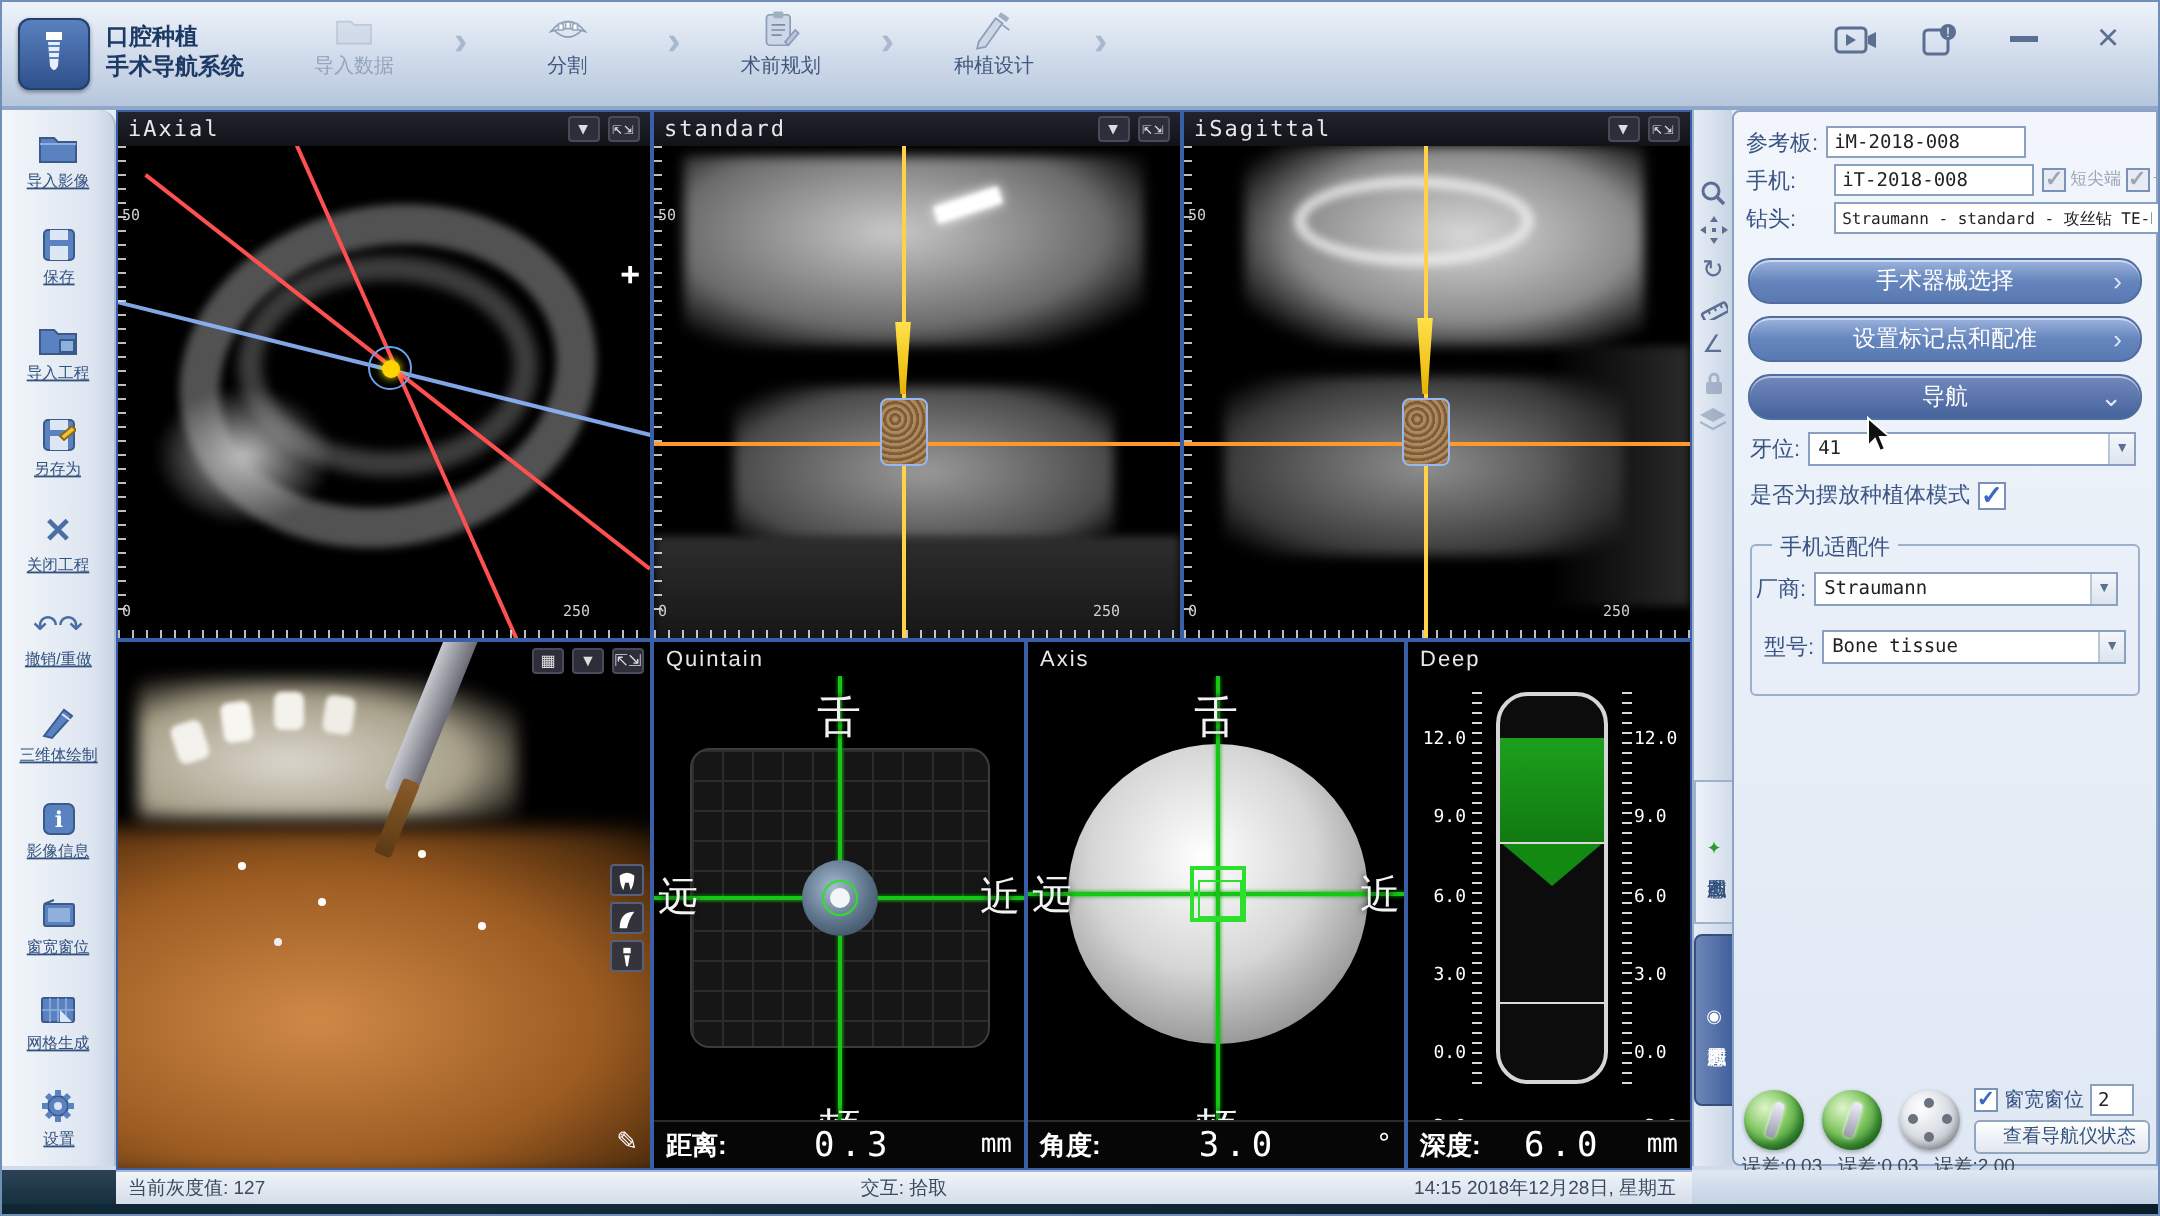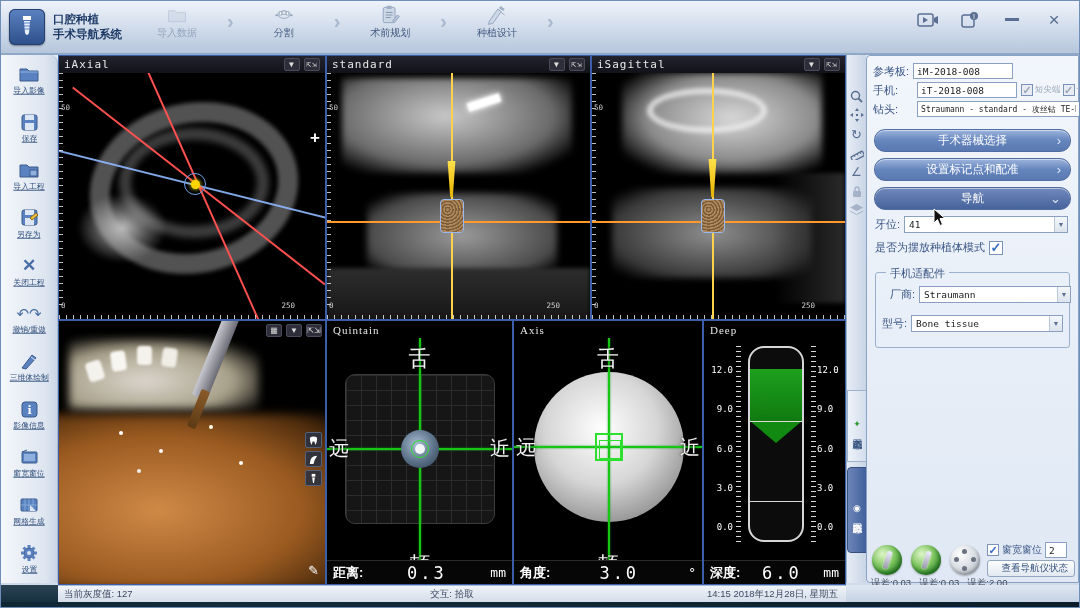--- a/index.html
+++ b/index.html
@@ -38,21 +38,21 @@
     font-size:8px;display:flex;align-items:center;justify-content:center;cursor:pointer;}
   .vp-content{position:absolute;left:0;top:17px;right:0;bottom:0;overflow:hidden;}
   .ruler-v{position:absolute;left:0;top:0;bottom:10px;width:7px;
     background-image:repeating-linear-gradient(to bottom,rgba(255,255,255,.75) 0 1px,transparent 1px 7px);background-size:4px 100%;background-repeat:no-repeat;}
   .ruler-h{position:absolute;left:0;bottom:0;right:0;height:7px;
     background-image:repeating-linear-gradient(to right,rgba(255,255,255,.75) 0 1px,transparent 1px 7px);background-size:100% 4px;background-repeat:no-repeat;background-position:bottom;}
   .rlabel{position:absolute;color:#cfcfcf;font-size:7.5px;font-family:"DejaVu Sans Mono",monospace;}
   .ct-line{position:absolute;}
   .plus-btn{position:absolute;right:5px;top:55px;color:#fff;font-size:17px;font-weight:bold;cursor:pointer;text-shadow:0 0 2px #000;}
   
-  .panel-title{position:absolute;left:6px;top:3px;color:#e8e8e8;font-family:Liberation Serif, serif;font-size:11px;letter-spacing:1px;}
+  .panel-title{position:absolute;left:6px;top:3px;color:#e8e8e8;font-family:Liberation Sans, sans-serif;font-size:11px;letter-spacing:1px;}
   .readout{position:absolute;left:0;right:0;bottom:0;height:24px;background:#060606;border-top:1px solid #2a2a2a;
     display:flex;align-items:center;padding:0 6px;color:#fff;}
   .readout .rl{font-size:13px;font-weight:bold;}
   .readout .rv{flex:1;text-align:center;font-family:"DejaVu Sans Mono",monospace;font-size:17px;letter-spacing:3px;}
   .readout .ru{font-size:13px;font-family:"DejaVu Sans Mono",monospace;}
   .dirlabel{position:absolute;color:#f2f2f2;font-family:"DejaVu Serif",serif;text-shadow:0 0 3px #000;}
   .greenline{position:absolute;background:#17c517;box-shadow:0 0 2px #0a0;}
   
   .gauge{position:absolute;left:44px;top:8px;width:56px;height:196px;border:2px solid #d6d6d6;border-radius:16px;background:#0c0c0c;overflow:hidden;}
   .gauge .gfill{position:absolute;left:0;right:0;top:11%;height:27%;background:linear-gradient(#1da01d,#107a10);}
@@ -575,21 +575,21 @@
         <path d="M1 1 L1 15 L4.5 11.5 L7 17.5 L9.5 16.5 L7 10.5 L12 10.5 z" fill="#111" stroke="#fff" stroke-width="1"></path>
       </svg>
 
     <div class="frow" style="left:8px;top:184px;">
       <span class="flabel">是否为摆放种植体模式</span>
       <span class="chk" style="margin-left:4px;width:14px;height:14px;font-size:13px;">✓</span>
     </div>
 
     <div class="groupbox" style="top:216px;height:76px;">
       <span class="gtitle">手机适配件</span>
-      <div class="frow" style="left:14px;top:13px;position:absolute;justify-content:space-between;">
+      <div class="frow" style="left:2px;top:13px;position:absolute;justify-content:space-between;">
         <span class="flabel">厂商:</span>
         <div class="selbox" style="width:152px;margin-left:4px;">
           <span class="sval">Straumann</span>
           <span class="sarrow">▼</span>
         </div>
       </div>
       <div class="frow" style="left:6px;top:42px;position:absolute;">
         <span class="flabel">型号:</span>
         <div class="selbox" style="width:152px;margin-left:4px;">
           <span class="sval">Bone tissue</span>

